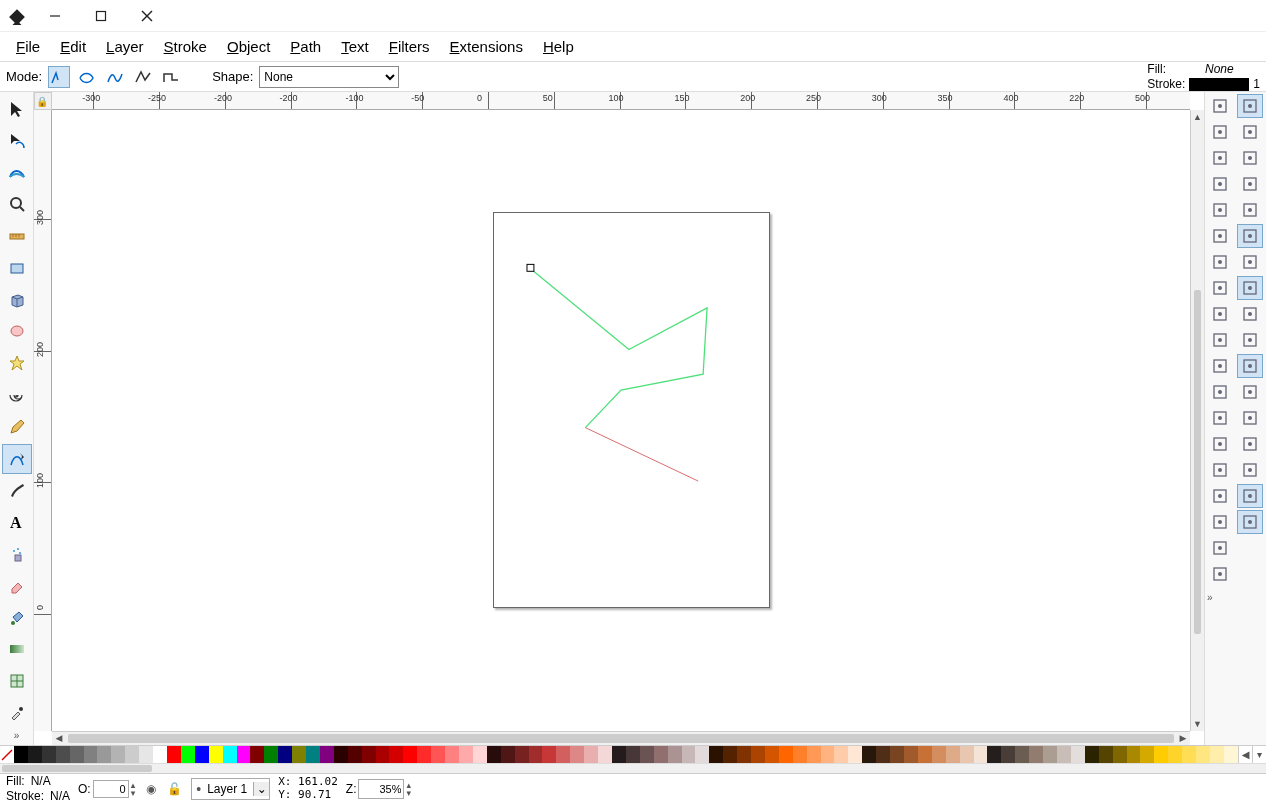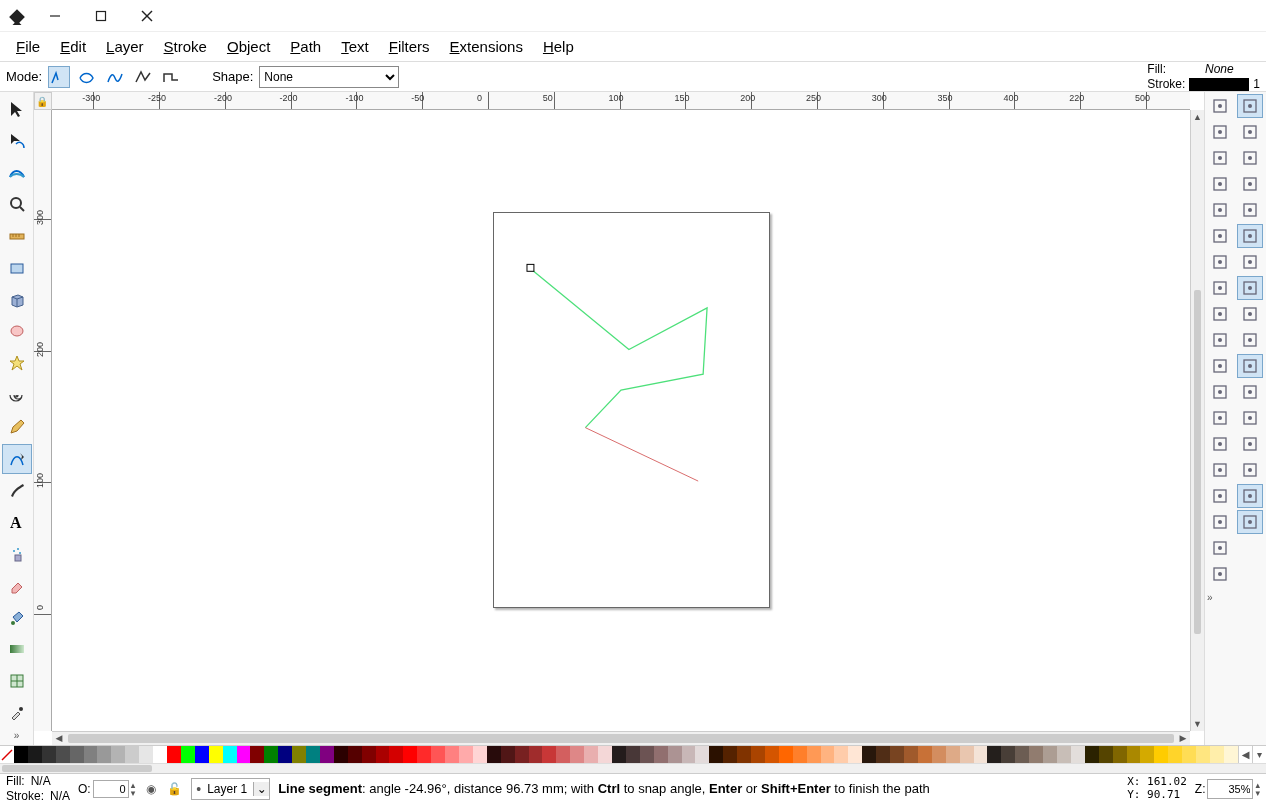--- a/index.html
+++ b/index.html
@@ -722,23 +722,20 @@
     <input class="spin" value="0" style="">
     <span style="font-size:9px;line-height:8px;display:flex;flex-direction:column;color:#555">▴<span>▾</span></span>
   </div>
   <span class="eye-icon">◉</span>
   <span class="lock-mini-icon">🔓</span>
   <div class="layer-select">
     <span style="font-size:14px;padding-left:4px;color:#555">•</span>
     <span class="layer-name">Layer 1</span>
     <span class="dd">⌄</span>
   </div>
-  <div class="hint">
-    <b>Line segment</b><span>: angle -24.96°, distance 96.73 mm; with </span><b>Ctrl</b><span> to snap angle, </span><b>Enter</b><span> or </span><b>Shift+Enter</b><span> to finish the path</span>
-  </div>
   <div class="coords">
     <span><span>X:</span> <span>161.02</span></span>
     <span><span>Y:</span> <span>90.71</span></span>
   </div>
   <div class="zoom-block">
     <span>Z:</span>
     <input value="35%" style="">
     <span style="font-size:9px;line-height:8px;display:flex;flex-direction:column;color:#555">▴<span>▾</span></span>
   </div>
 </div>

